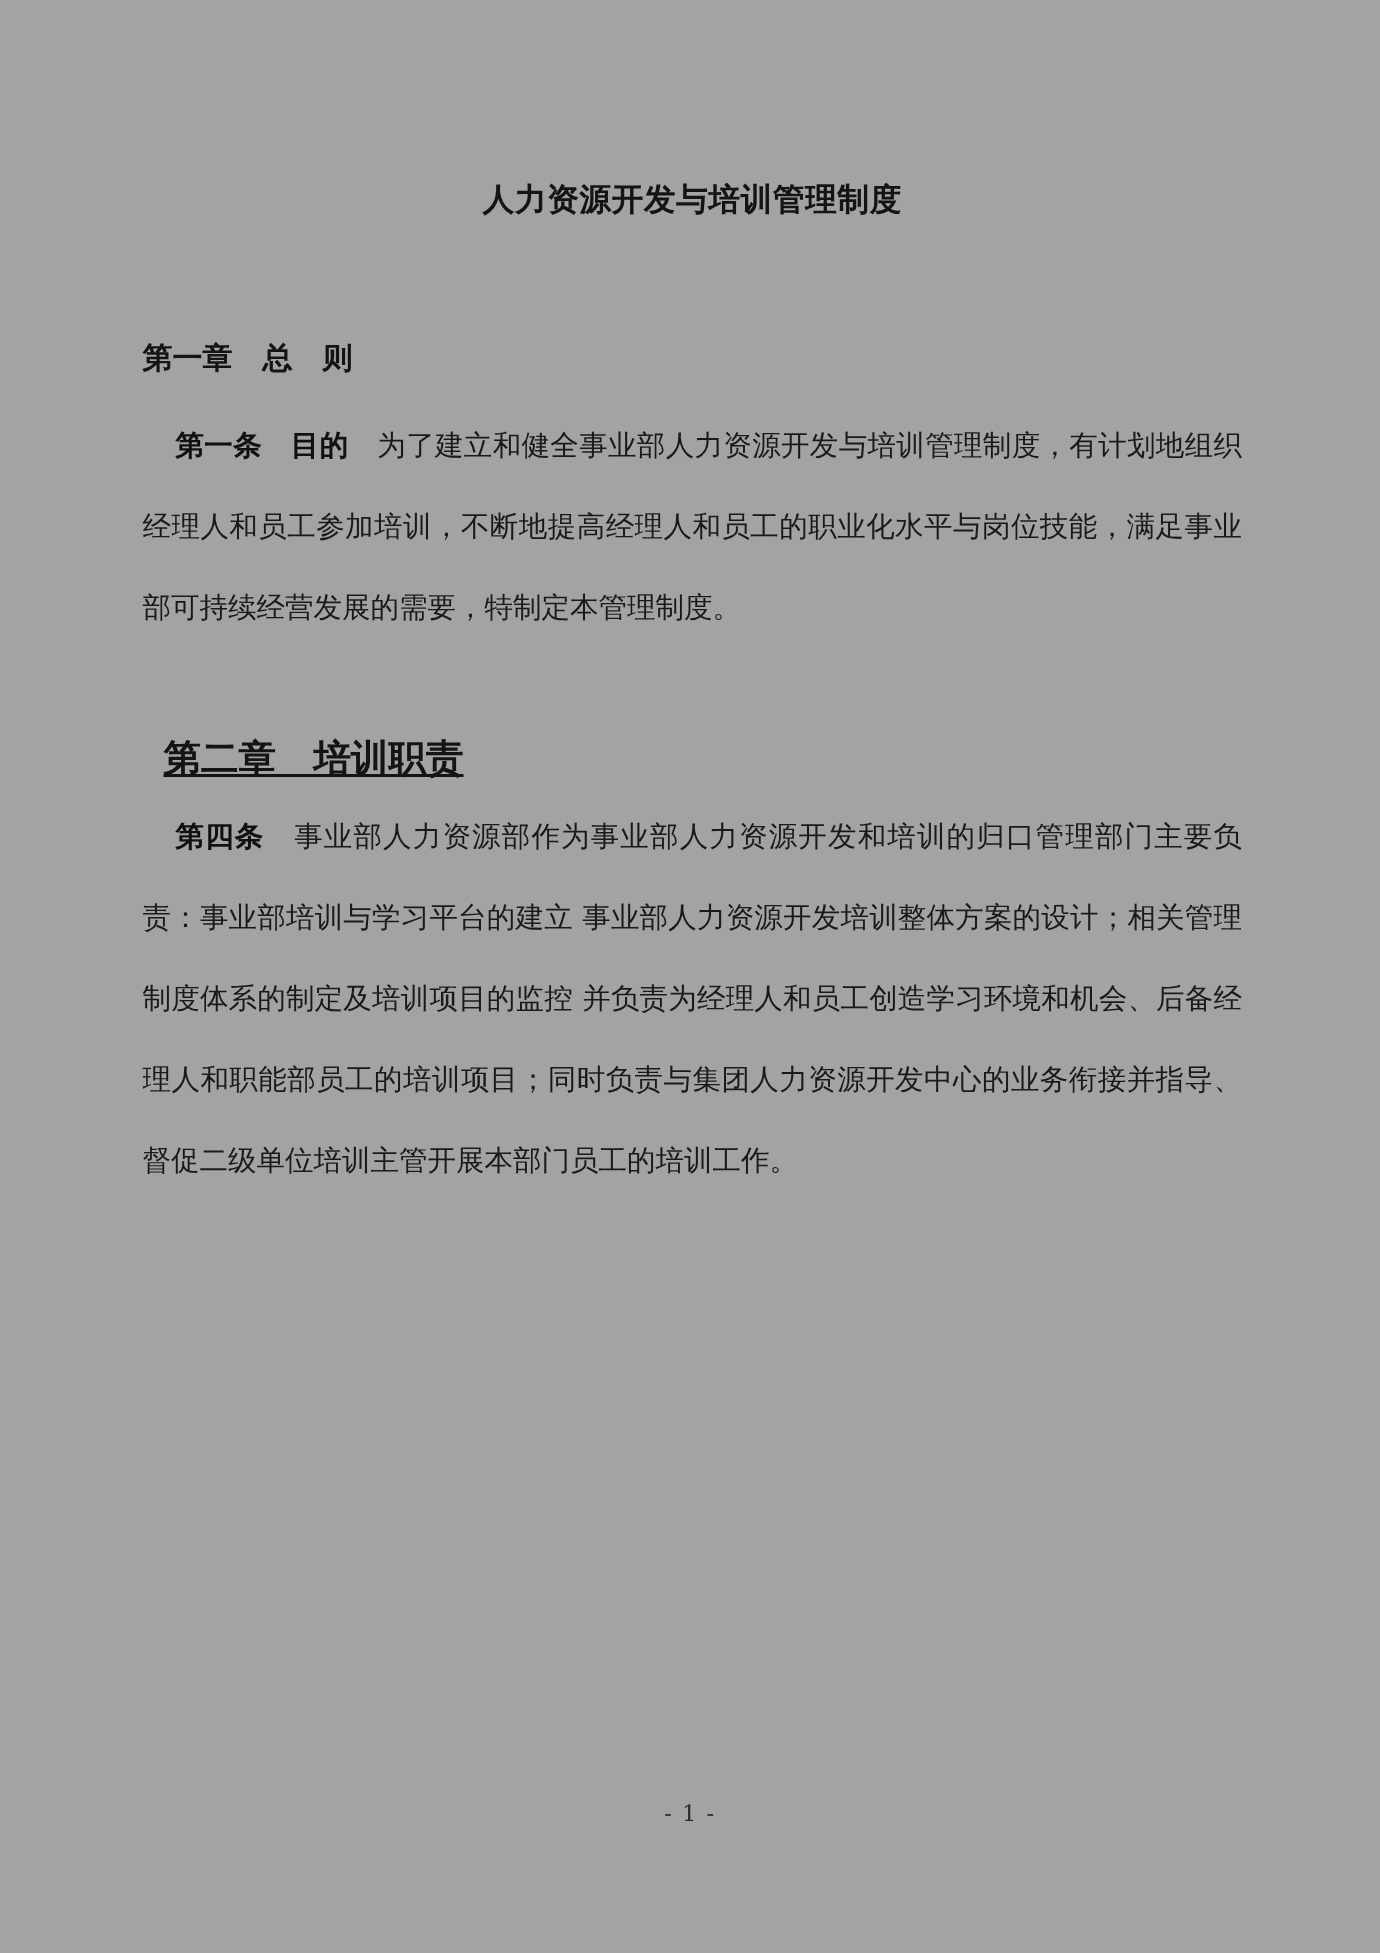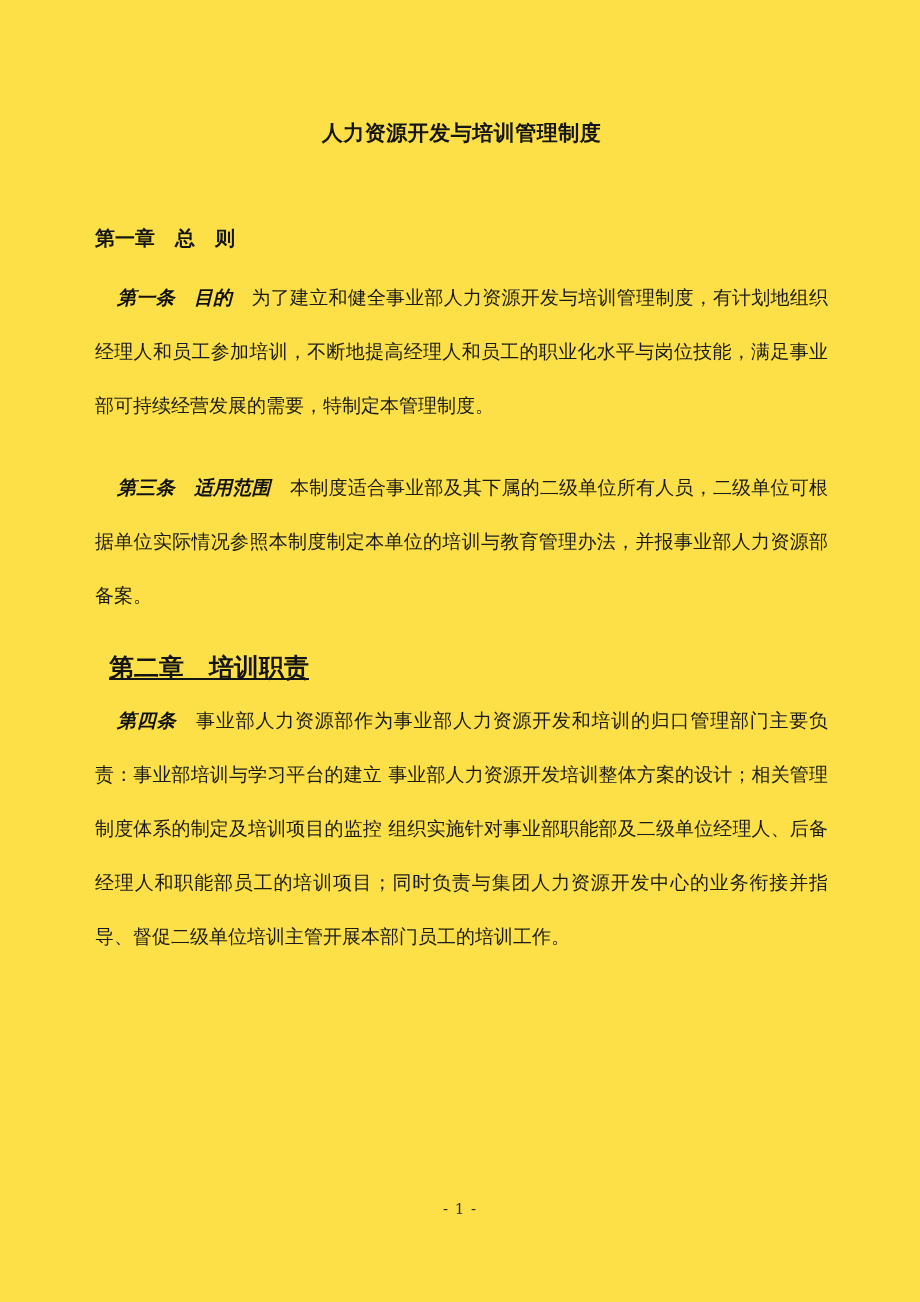--- a/index.html
+++ b/index.html
@@ -10,21 +10,21 @@
   }
   body {
     font-family: "DejaVu Serif", "Liberation Serif", serif;
     color: #1a1a1a;
   }
   .page {
     position: relative;
     width: 920px;
     height: 1302px;
     margin: 0 auto;
-    background: #fde047;
+    background: #a3a3a3;
     overflow: hidden;
     box-sizing: border-box;
   }
   .content {
     position: absolute;
     left: 95px;
     right: 92px;
     top: 0;
   }
 
@@ -75,21 +75,20 @@
     text-justify: inter-ideograph;
     text-indent: 22px;
     color: #1a1a1a;
   }
   .para-first {
     padding-top: 16px;
   }
   .para .lead {
     font-weight: bold;
     color: #111111;
-    font-style: italic;
   }
   .spacer-sm { height: 14px; }
 
   
   .page-footer {
     position: absolute;
     left: 0;
     right: 0;
     top: 1200px;
     text-align: center;
@@ -110,26 +109,23 @@
 
     <p class="para para-first">
       <span class="lead">第一条　目的　</span><span>为了建立和健全事业部人力资源开发与培训管理制度，有计划地组织经理人和员工参加培训，不断地提高经理人和员工的职业化水平与岗位技能，满足事业部可持续经营发展的需要，特制定本管理制度。</span>
     </p>
 
     <div class="spacer-sm"></div>
 
 
     <div class="spacer-sm"></div>
 
-    <p class="para">
-      <span class="lead">第三条　适用范围　</span><span>本制度适合事业部及其下属的二级单位所有人员，二级单位可根据单位实际情况参照本制度制定本单位的培训与教育管理办法，并报事业部人力资源部备案。</span>
-    </p>
 
     <h2 class="chapter-left">第二章　培训职责</h2>
 
     <p class="para">
-      <span class="lead">第四条　</span><span>事业部人力资源部作为事业部人力资源开发和培训的归口管理部门主要负责：事业部培训与学习平台的建立 事业部人力资源开发培训整体方案的设计；相关管理制度体系的制定及培训项目的监控 组织实施针对事业部职能部及二级单位经理人、后备经理人和职能部员工的培训项目；同时负责与集团人力资源开发中心的业务衔接并指导、督促二级单位培训主管开展本部门员工的培训工作。</span>
+      <span class="lead">第四条　</span><span>事业部人力资源部作为事业部人力资源开发和培训的归口管理部门主要负责：事业部培训与学习平台的建立 事业部人力资源开发培训整体方案的设计；相关管理制度体系的制定及培训项目的监控 并负责为经理人和员工创造学习环境和机会、后备经理人和职能部员工的培训项目；同时负责与集团人力资源开发中心的业务衔接并指导、督促二级单位培训主管开展本部门员工的培训工作。</span>
     </p>
 
   </div>
 
   <div class="page-footer">- 1 -</div>
 </div>
 
 </body></html>

